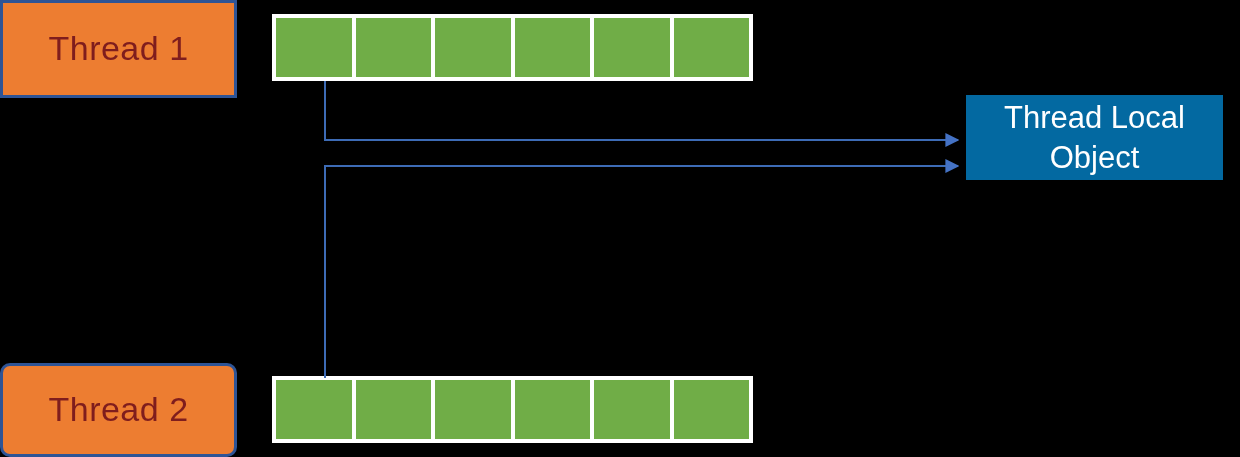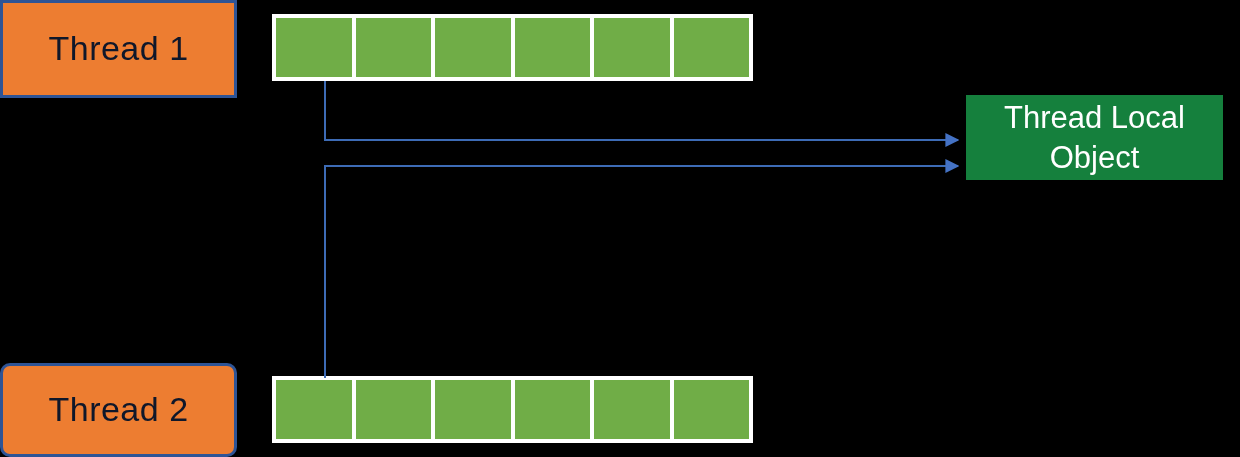--- a/index.html
+++ b/index.html
@@ -20,21 +20,21 @@
 
   
   .thread-box {
     position: absolute;
     background: #ED7D31;
     border: 3px solid #2E5496;
     box-sizing: border-box;
     display: flex;
     align-items: center;
     justify-content: center;
-    color: #0f172a;
+    color: #7f1d1d;
     font-size: 34px;
     font-weight: 400;
     letter-spacing: 0.5px;
     line-height: 1.1;
   }
   #thread-1-box { left: 0px;  top: 0px;   width: 237px; height: 98px; }
   #thread-2-box { left: 0px;  top: 363px; width: 237px; height: 94px; border-radius: 10px; }
 
   
   .cell-bar {
@@ -54,21 +54,21 @@
   }
   .cell:last-child { margin-right: 0; }
 
   
   #thread-local-object {
     position: absolute;
     left: 966px;
     top: 95px;
     width: 257px;
     height: 85px;
-    background: #15803d;
+    background: #0369a1;
     display: flex;
     align-items: center;
     justify-content: center;
     text-align: center;
     color: #FFFFFF;
     font-size: 31px;
     line-height: 1.28;
     padding: 0 12px;
     box-sizing: border-box;
   }

